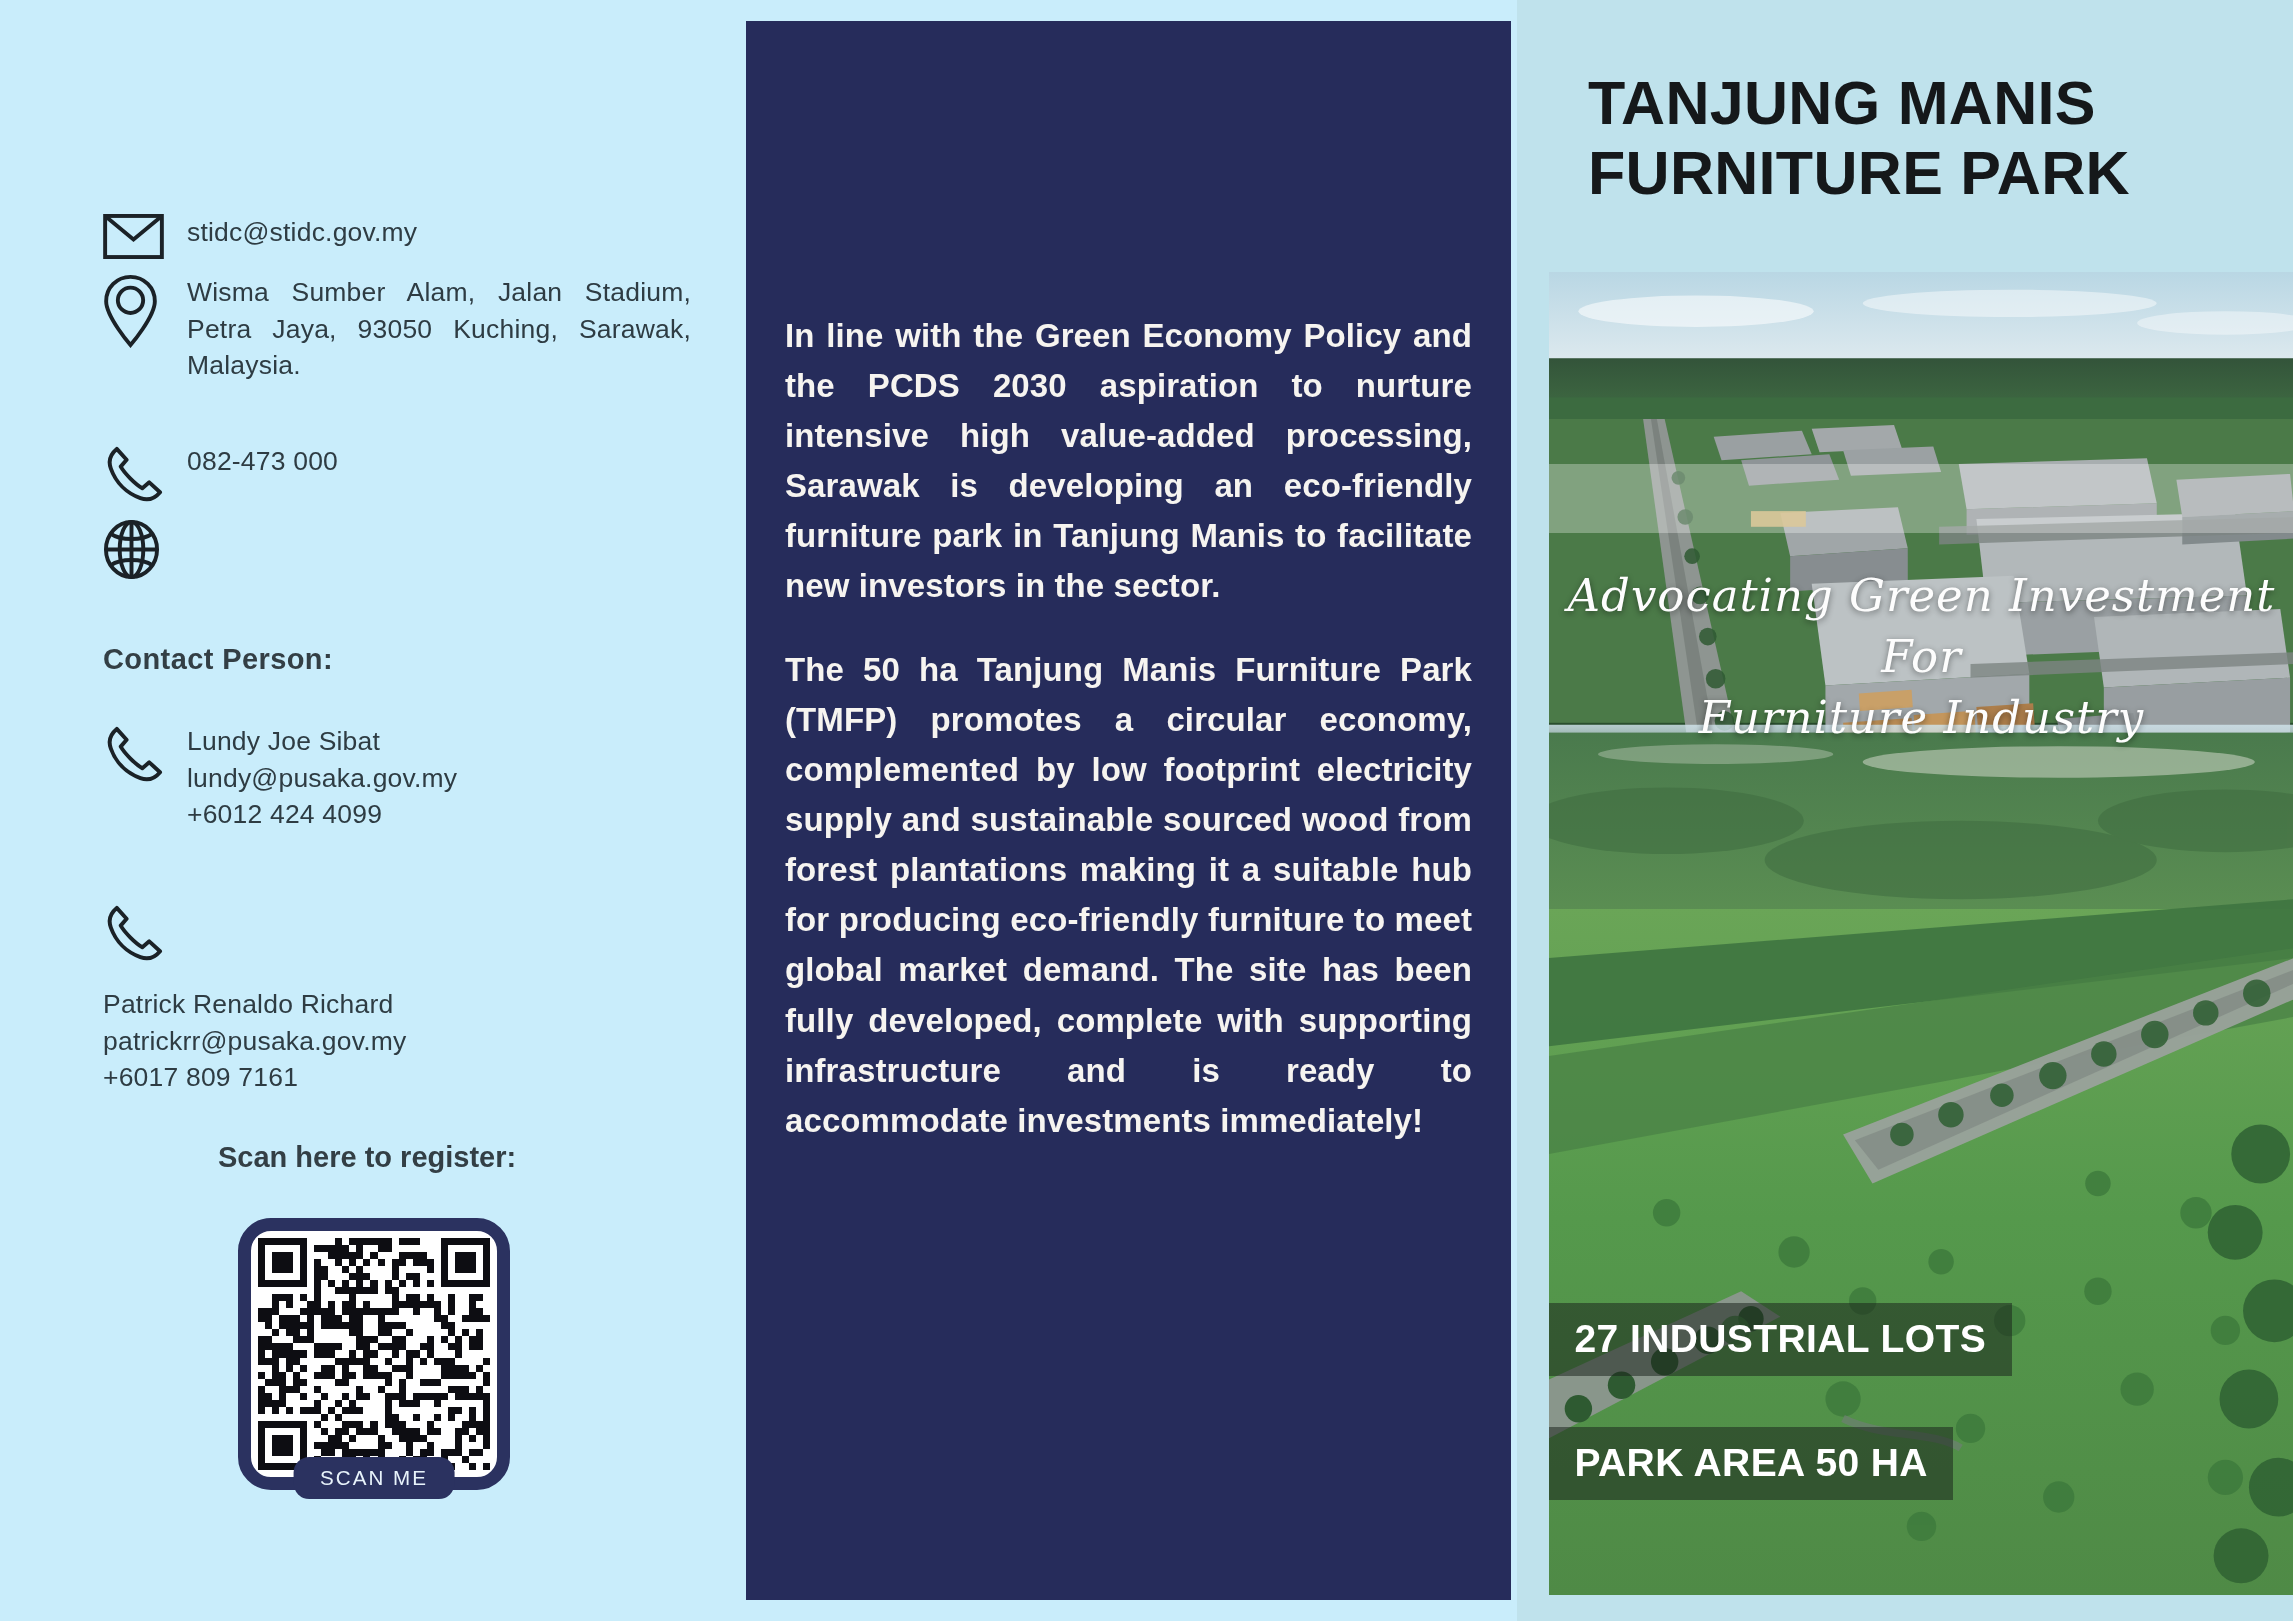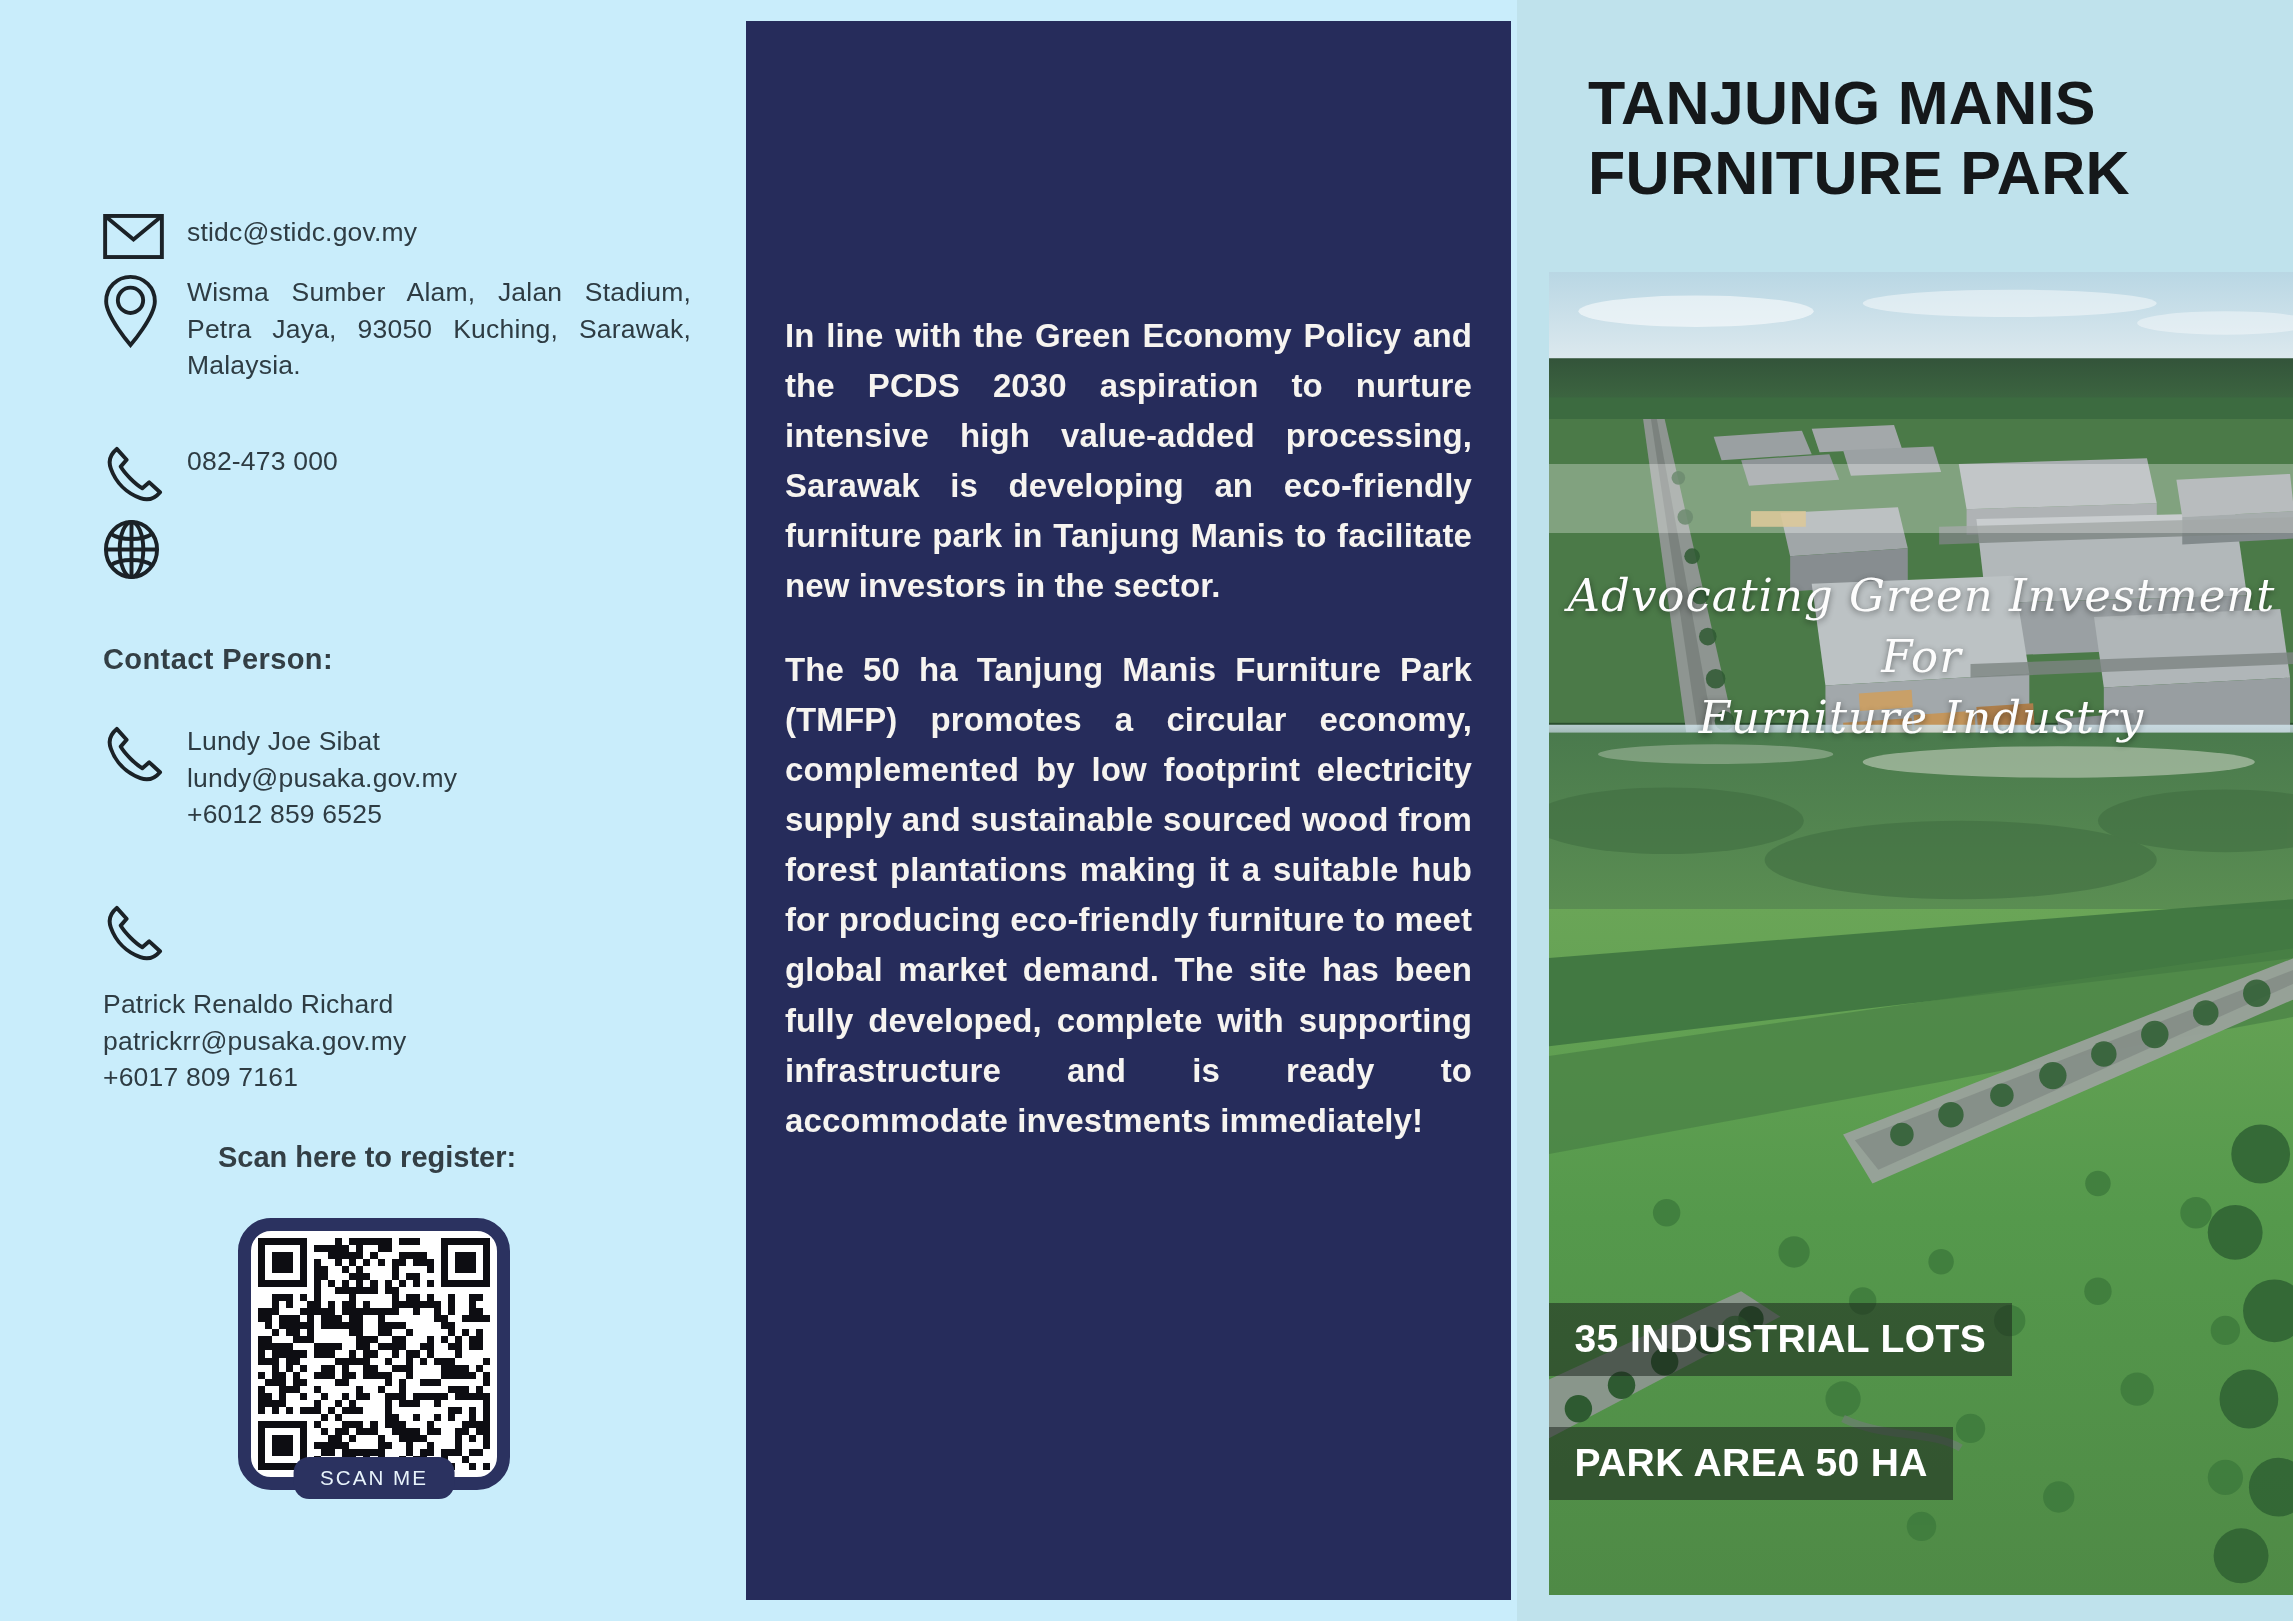--- a/index.html
+++ b/index.html
@@ -180,21 +180,21 @@
   <div class="lc row" style="top:723px;">
     <span class="ico">
       <svg width="61" height="61" viewBox="0 0 62 62">
         <path d="M14 6 C8 11 5 18 8 26 C13 40 24 51 38 56 C46 59 53 56 58 50
                  L47 40 L40 46 C33 42 22 31 18 24 L24 17 Z" fill="none" stroke="#1b2227" stroke-width="4" stroke-linejoin="round"></path>
       </svg>
     </span>
     <span class="rtxt">
       <span>Lundy Joe Sibat</span><br>
       <span>lundy@pusaka.gov.my</span><br>
-      <span>+6012 859 6525</span>
+      <span>+6012 424 4099</span>
     </span>
   </div>
 
   <div class="lc row" style="top:902px;flex-direction:column;">
     <span class="ico">
       <svg width="61" height="61" viewBox="0 0 62 62">
         <path d="M14 6 C8 11 5 18 8 26 C13 40 24 51 38 56 C46 59 53 56 58 50
                  L47 40 L40 46 C33 42 22 31 18 24 L24 17 Z" fill="none" stroke="#1b2227" stroke-width="4" stroke-linejoin="round"></path>
       </svg>
     </span>
@@ -1482,18 +1482,18 @@
       <polygon points="452,1452 556,1424 588,1456 480,1486" fill="#4f6b4f"></polygon>
     </svg>
 
     <div class="haze"></div>
 
     <div class="script">
       <div>Advocating Green Investment For</div>
       <div>Furniture Industry</div>
     </div>
 
-    <div class="lbl lbl-a">35 INDUSTRIAL LOTS</div>
+    <div class="lbl lbl-a">27 INDUSTRIAL LOTS</div>
     <div class="lbl lbl-b">PARK AREA 50 HA</div>
   </div>
 
 </div>
 
 
 </body></html>

